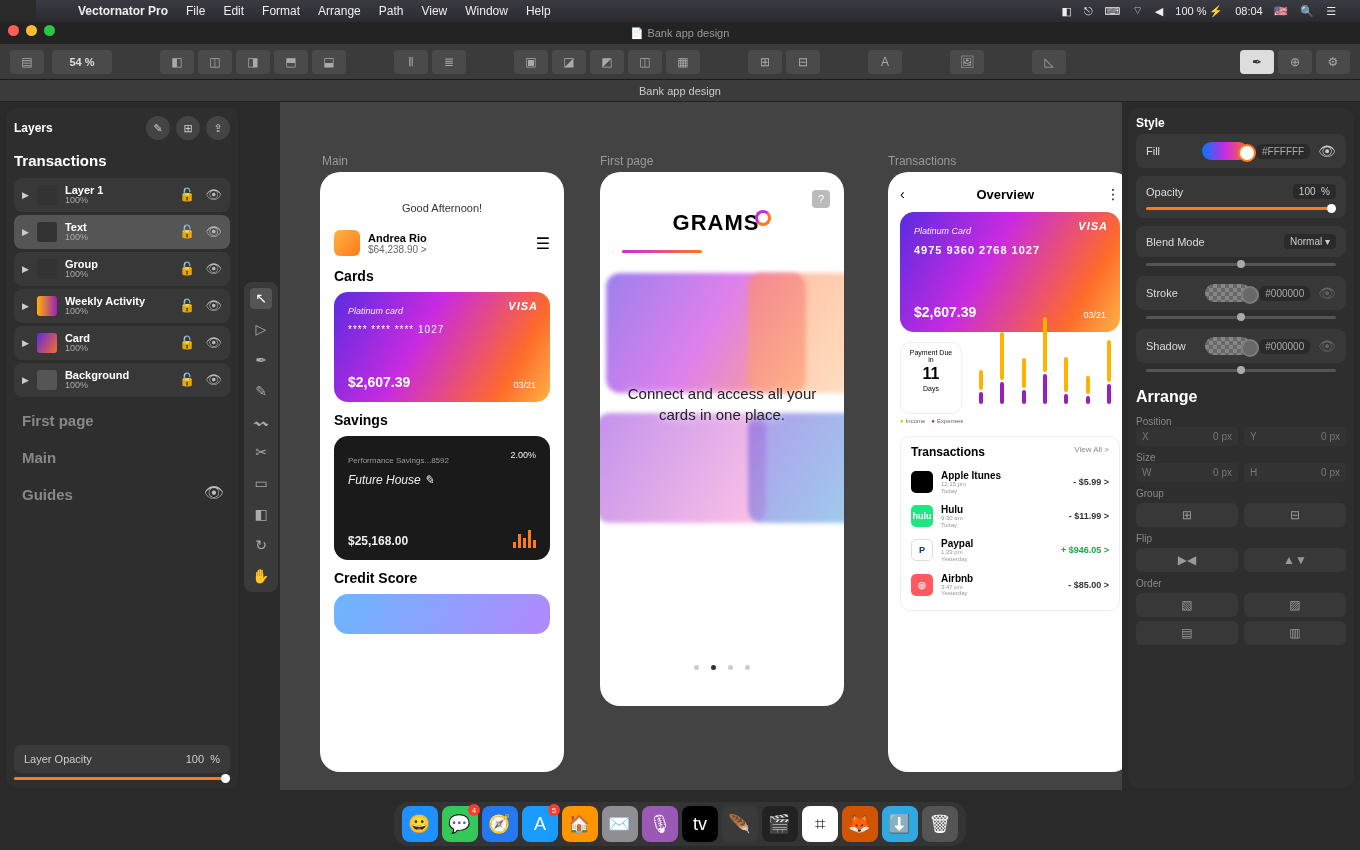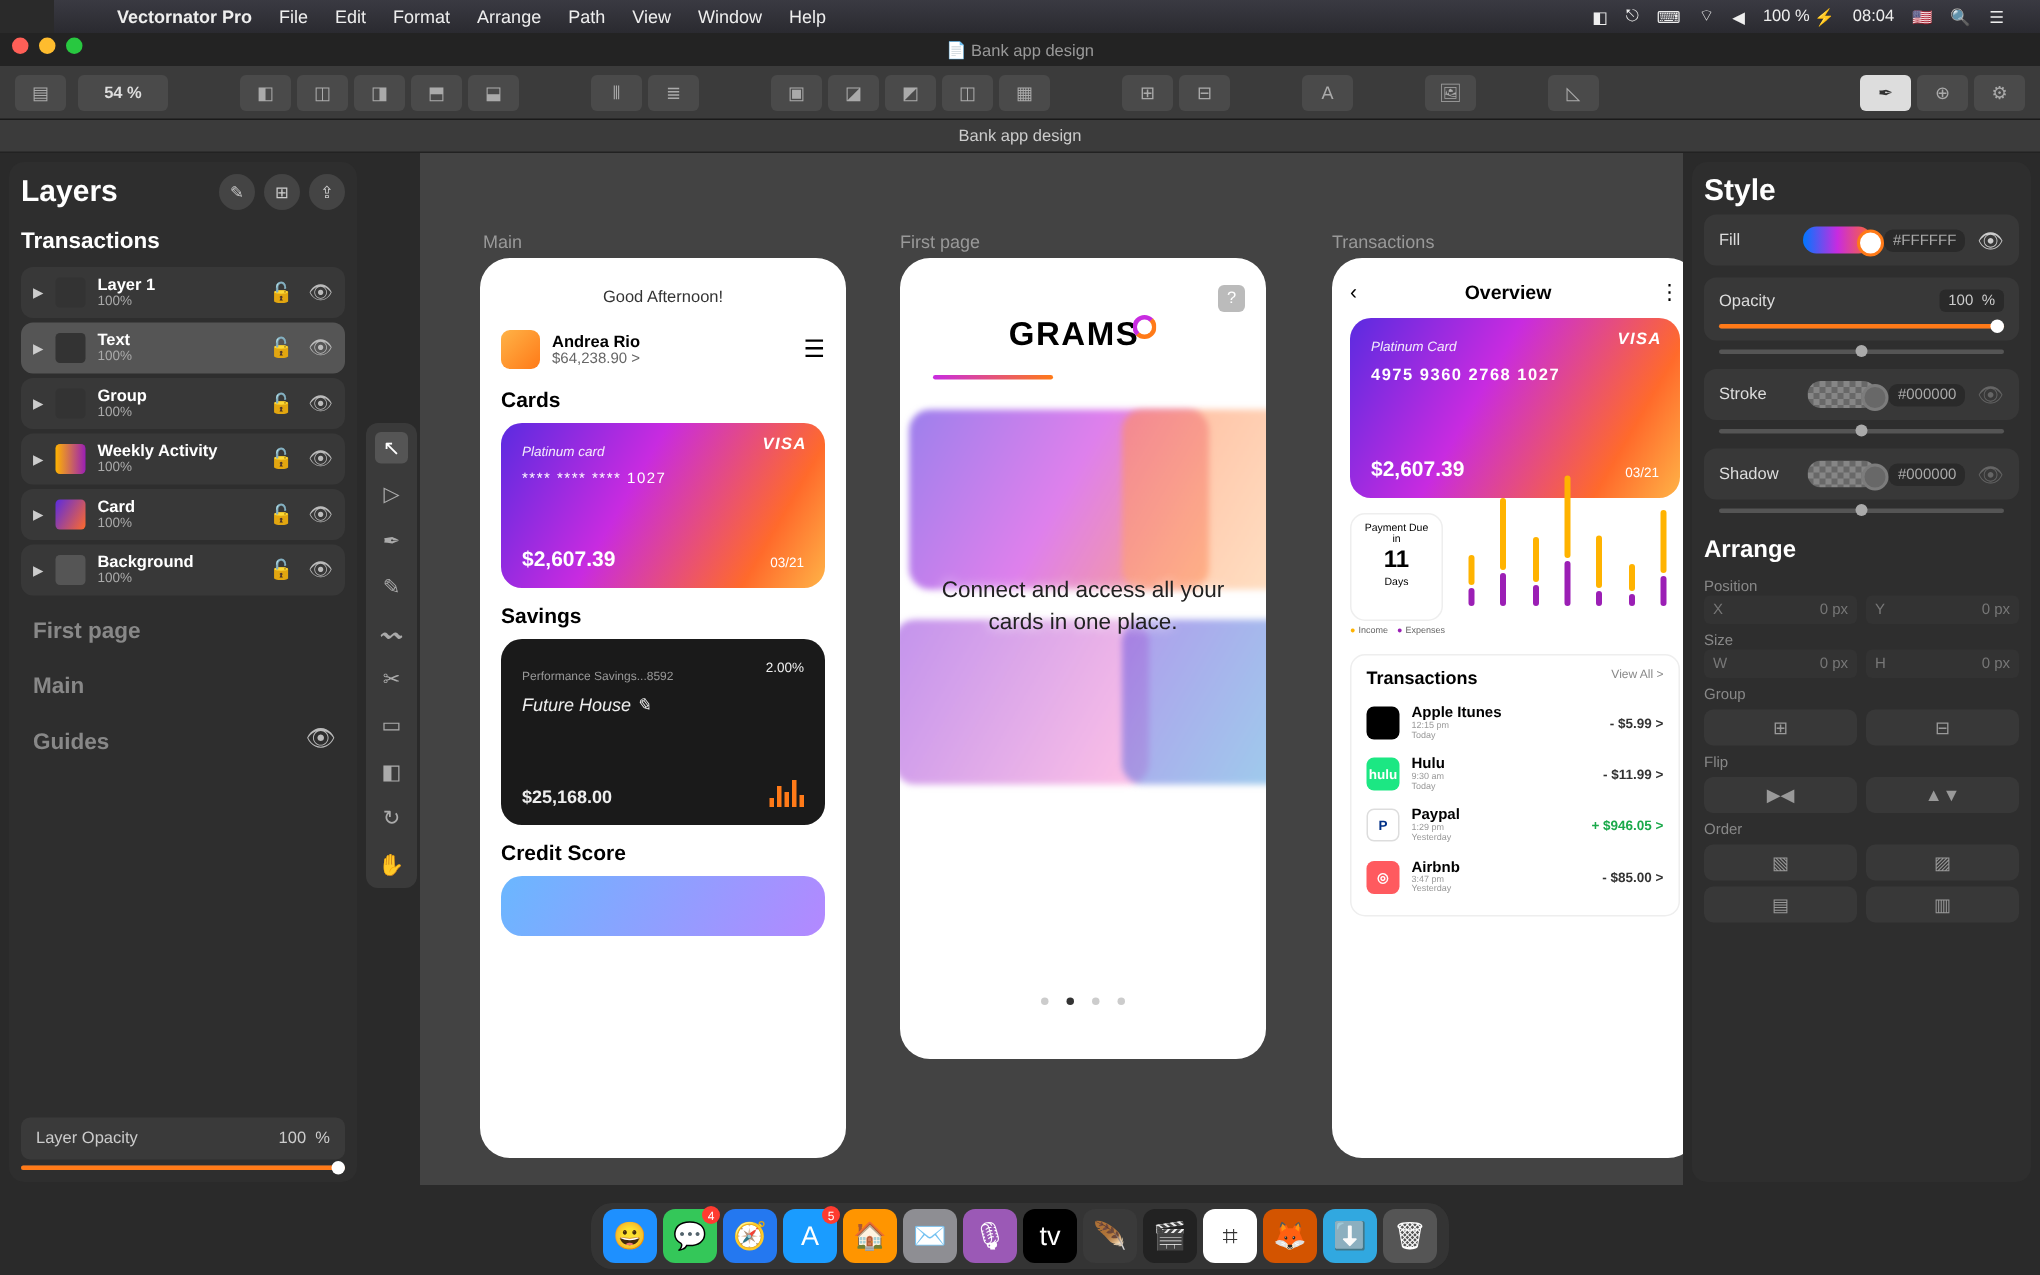--- a/index.html
+++ b/index.html
@@ -22,21 +22,21 @@
 .tb-btn.zoom { width:60px; background:#4a4a4a; font-size:11px; color:#ddd; font-weight:600;}
 .tb-spacer { flex:1; }
 .tb-right .tb-btn:first-child { background:#ddd; color:#333; }
 .doc-title-bar { height:22px; background:#3b3b3b; display:flex; justify-content:center; align-items:center; font-size:11px; color:#ccc; border-bottom:1px solid #222;}
 
 .main { display:flex; height:688px; }
 
 .panel { background:#2e2e2e; border-radius:10px; margin:6px; padding:8px; overflow:hidden; }
 .layers-panel { width:232px; height:680px; display:flex; flex-direction:column; }
 .panel-header { display:flex; align-items:center; justify-content:space-between; margin-bottom:8px; }
-.panel-title { font-size:20px; font-weight:700; color:#fff; }
+.panel-title { font-size:12px; font-weight:700; color:#fff; }
 .panel-icons { display:flex; gap:6px; }
 .panel-icons .ibtn { width:24px; height:24px; background:#444; border-radius:12px; display:flex; align-items:center; justify-content:center; font-size:11px; }
 .layers-sub { font-size:15px; font-weight:700; color:#fff; margin:4px 0 6px 0;}
 .layer-row { background:#383838; border-radius:8px; margin:3px 0; padding:6px 8px; display:flex; align-items:center; gap:8px; }
 .layer-row.selected { background:#555; }
 .layer-arrow { font-size:9px; color:#ccc; }
 .layer-thumb { width:20px; height:20px; border-radius:3px; background:#222; display:flex; align-items:center; justify-content:center; }
 .layer-info { flex:1; display:flex; flex-direction:column; line-height:1.1; }
 .layer-name { font-size:11px; color:#fff; font-weight:600;}
 .layer-pct { font-size:9px; color:#aaa; }
@@ -50,21 +50,21 @@
 .opacity-fill { height:100%; background:#ff7a18; border-radius:2px; width:100%; }
 
 .toolstrip { width:34px; background:#3a3a3a; border-radius:8px; display:flex; flex-direction:column; align-items:center; padding:6px 0; gap:10px; margin:180px 2px 0 0; height:310px;}
 .tool { width:22px; height:22px; display:flex; align-items:center; justify-content:center; color:#aaa; border-radius:4px; font-size:14px;}
 .tool.active { background:#555; color:#fff; }
 
 .canvas { flex:1; position:relative; background:#434343; overflow:hidden; }
 .artboard-label { position:absolute; font-size:12px; color:#999; }
 .artboard { position:absolute; background:#fff; border-radius:20px; overflow:hidden; color:#000; }
 
-.ab1 { left:40px; top:70px; width:244px; height:600px; padding:14px 14px; }
+.ab1 { left:40px; top:70px; width:244px; height:600px; padding:24px 14px; }
 .greet { text-align:center; font-size:11px; color:#333; margin:6px 0 16px;}
 .user-row { display:flex; align-items:center; justify-content:space-between; margin-bottom:12px;}
 .user-left { display:flex; gap:8px; align-items:center;}
 .avatar { width:26px; height:26px; background:linear-gradient(135deg,#ffb347,#ff7a18); border-radius:6px; }
 .user-name { font-size:11px; font-weight:700;}
 .user-bal { font-size:10px; color:#666;}
 .hamb { font-size:16px; }
 .sect-h { font-size:14px; font-weight:700; margin:10px 0 8px;}
 .card { border-radius:14px; padding:14px 14px; color:#fff; position:relative; height:110px; font-family:inherit;}
 .grad1 { background:linear-gradient(120deg,#5b2be0 0%,#c82be0 40%,#ff6a2b 80%,#ffb347 100%);}
@@ -527,20 +527,24 @@
     </div>
     <div class="style-row" style="flex-wrap:wrap">
       <span class="lbl">Opacity</span>
       <span class="val-box"><span>100</span>&nbsp;&nbsp;<span>%</span></span>
       <div style="width:100%">
           <div class="opacity-bar">
             <div class="opacity-fill"></div>
           </div>
         </div>
     </div>
+    <div class="style-row">
+      <span class="lbl">Blend Mode</span>
+      <span class="val-box"><span>Normal</span> ▾</span>
+    </div>
     <div class="slider-mini">
         <div class="knob" style="left:48%"></div>
       </div>
     <div class="style-row">
       <span class="lbl">Stroke</span>
       <span class="checker"></span>
       <span class="hex-badge">#000000</span>
       <span class="eye" style="opacity:.3">👁</span>
     </div>
     <div class="slider-mini">

